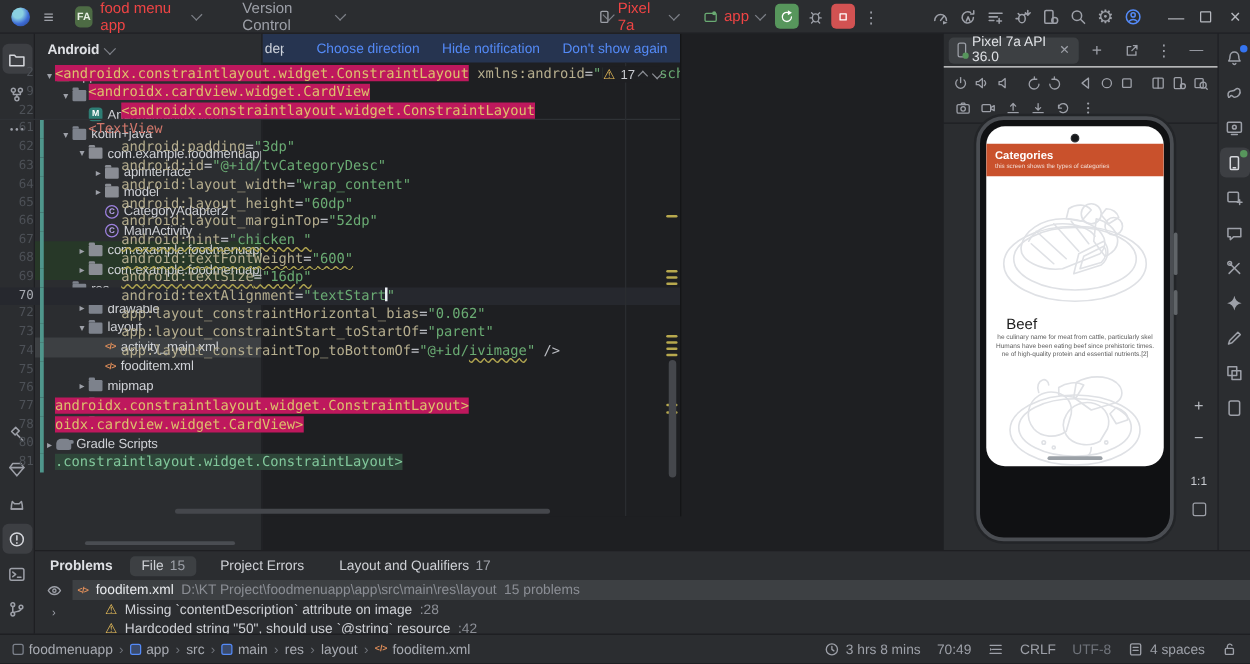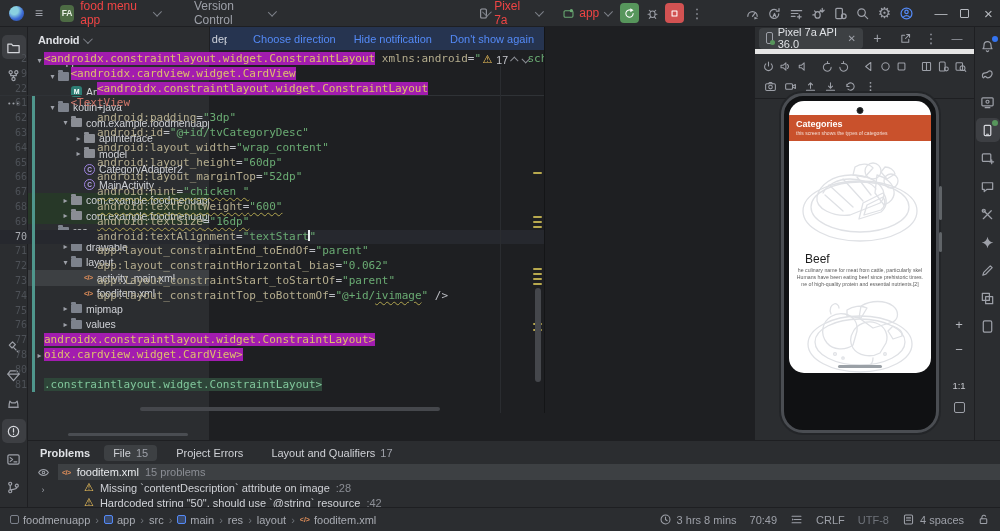--- a/index.html
+++ b/index.html
@@ -64,35 +64,35 @@
   #code{position:relative;height:363px;overflow:hidden;padding-top:2px}
   .cl{height:14.8px;line-height:14.8px;white-space:pre;font-family:"DejaVu Sans Mono",monospace;font-size:11px;display:flex}
   .cl .gut{flex:none;width:32px;text-align:right;color:#4d5157;padding-right:5px;font-size:10px}
   .cl .chgbar{flex:none;width:3px;margin-right:9px}
   .cl.chg .chgbar{background:#4f968c}
   .cl.current{background:#26282e}
   .cl.current .gut{color:#a8abb2}
   .cl.stickyend{border-bottom:1px solid #2f3236}
   .tok-p{color:#bcbec4}.tok-a{color:#b5ad8e}.tok-v{color:#6aab73}
   .tok-t{color:#d0766a}
-  .tok-th{color:#ddc06c;background:#a21caf}
+  .tok-th{color:#ddc06c;background:#be185d}
   .tok-tg{color:#81c79b;background:#2e4639}
   .wu{text-decoration:underline wavy #b0a44f 1px;text-underline-offset:2px}
   .cur{display:inline-block;width:1.5px;height:11px;background:#eceff4;vertical-align:-1px;margin:0 -.5px}
   #inspect-widget{position:absolute;top:3px;right:16px;display:flex;align-items:center;gap:4px;font-size:10.5px;color:#c8cad0;background:#1e1f22}
   .warn-tri{color:#f2c55c;font-size:11px}
   .mini-chev{width:6px;height:6px;border-right:1.3px solid #8b8e95;border-bottom:1.3px solid #8b8e95}
   .up{transform:rotate(-135deg) translateY(-1px)}.down{transform:rotate(45deg) translateY(-1px)}
   #margin-guide{position:absolute;top:0;bottom:0;left:500px;border-left:1px solid #2a2c30}
   #vscroll{position:absolute;right:3px;width:6px;border-radius:3px;background:#45474c;top:238px;height:94px}
   .mark{position:absolute;right:2px;width:9px;height:2px;background:#b8a94e;border-radius:1px}
   #hscroll{position:absolute;left:140px;bottom:2px;width:300px;height:4px;border-radius:2px;background:#45474c}
   
   #device{left:755px;top:27px;width:220px;height:413px;border-right:1px solid #1e1f22;font-size:11px}
-  #dev-head{height:27px;display:flex;align-items:center;border-bottom:5px solid #e5e5e5;padding:0 4px;gap:4px}
+  #dev-head{height:27px;display:flex;align-items:center;border-bottom:1px solid #e5e5e5;padding:0 4px;gap:4px}
   .dev-tab{display:flex;align-items:center;gap:5px;background:#3d4043;border-radius:4px;height:21px;padding:0 7px;color:#dfe1e5;font-size:11px}
   .dev-tab .close{color:#9da0a8;font-size:10px}
   .devtab-phone{width:8px;height:12px;border:1.2px solid #9da0a8;border-radius:2px;position:relative}
   .devtab-phone:after{content:"";position:absolute;right:-3px;bottom:-2px;width:5px;height:5px;border-radius:50%;background:#57965c}
   #dev-toolbar{padding:2px 6px;border-bottom:1px solid #1e1f22}
   .dtb-row{display:flex;align-items:center;gap:1px;height:20px;color:#9da0a8}
   .dtb{width:19px;height:18px;display:flex;align-items:center;justify-content:center;border-radius:3px}
   .dtb-sep{width:8px}
   .dtb-right{margin-left:auto}
   #phone{position:absolute;left:26px;top:66px;width:158px;height:340px;background:#101113;border:3px solid #4a4d52;border-radius:22px;box-shadow:0 0 0 2px #232528}
@@ -529,21 +529,20 @@
           <div class="cl chg"><span class="gut">61</span><span class="chgbar"></span><span class="ctx"><span class="tok-p">    </span><span class="tok-t">&lt;TextView</span></span></div>
           <div class="cl chg"><span class="gut">62</span><span class="chgbar"></span><span class="ctx"><span class="tok-p">        </span><span class="tok-a">android:padding</span><span class="tok-p">=</span><span class="tok-v">"3dp"</span></span></div>
           <div class="cl chg"><span class="gut">63</span><span class="chgbar"></span><span class="ctx"><span class="tok-p">        </span><span class="tok-a">android:id</span><span class="tok-p">=</span><span class="tok-v">"@+id/tvCategoryDesc"</span></span></div>
           <div class="cl chg"><span class="gut">64</span><span class="chgbar"></span><span class="ctx"><span class="tok-p">        </span><span class="tok-a">android:layout_width</span><span class="tok-p">=</span><span class="tok-v">"wrap_content"</span></span></div>
           <div class="cl chg"><span class="gut">65</span><span class="chgbar"></span><span class="ctx"><span class="tok-p">        </span><span class="tok-a">android:layout_height</span><span class="tok-p">=</span><span class="tok-v">"60dp"</span></span></div>
           <div class="cl chg"><span class="gut">66</span><span class="chgbar"></span><span class="ctx"><span class="tok-p">        </span><span class="tok-a">android:layout_marginTop</span><span class="tok-p">=</span><span class="tok-v">"52dp"</span></span></div>
           <div class="cl chg"><span class="gut">67</span><span class="chgbar"></span><span class="ctx"><span class="tok-p">        </span><span class="tok-a wu">android:hint</span><span class="tok-p wu">=</span><span class="tok-v wu">"chicken "</span></span></div>
           <div class="cl chg"><span class="gut">68</span><span class="chgbar"></span><span class="ctx"><span class="tok-p">        </span><span class="tok-a wu">android:textFontWeight</span><span class="tok-p wu">=</span><span class="tok-v wu">"600"</span></span></div>
           <div class="cl chg"><span class="gut">69</span><span class="chgbar"></span><span class="ctx"><span class="tok-p">        </span><span class="tok-a wu">android:textSize</span><span class="tok-p wu">=</span><span class="tok-v wu">"16dp"</span></span></div>
           <div class="cl current chg"><span class="gut">70</span><span class="chgbar"></span><span class="ctx"><span class="tok-p">        </span><span class="tok-a">android:textAlignment</span><span class="tok-p">=</span><span class="tok-v">"textStart</span><span class="cur"></span><span class="tok-v">"</span></span></div>
-          <div class="cl chg"><span class="gut">71</span><span class="chgbar"></span><span class="ctx"><span class="tok-p">        </span><span class="tok-a">app:layout_constraintEnd_toEndOf</span><span class="tok-p">=</span><span class="tok-v">"parent"</span></span></div>
           <div class="cl chg"><span class="gut">72</span><span class="chgbar"></span><span class="ctx"><span class="tok-p">        </span><span class="tok-a">app:layout_constraintHorizontal_bias</span><span class="tok-p">=</span><span class="tok-v">"0.062"</span></span></div>
           <div class="cl chg"><span class="gut">73</span><span class="chgbar"></span><span class="ctx"><span class="tok-p">        </span><span class="tok-a">app:layout_constraintStart_toStartOf</span><span class="tok-p">=</span><span class="tok-v">"parent"</span></span></div>
           <div class="cl chg"><span class="gut">74</span><span class="chgbar"></span><span class="ctx"><span class="tok-p">        </span><span class="tok-a">app:layout_constraintTop_toBottomOf</span><span class="tok-p">=</span><span class="tok-v">"@+id/</span><span class="tok-v wu">ivimage</span><span class="tok-v">"</span><span class="tok-p"> /&gt;</span></span></div>
           <div class="cl chg"><span class="gut">75</span><span class="chgbar"></span><span class="ctx"></span></div>
           <div class="cl chg"><span class="gut">76</span><span class="chgbar"></span><span class="ctx"></span></div>
           <div class="cl chg"><span class="gut">77</span><span class="chgbar"></span><span class="ctx"><span class="tok-th">androidx.constraintlayout.widget.ConstraintLayout&gt;</span></span></div>
           <div class="cl chg"><span class="gut">78</span><span class="chgbar"></span><span class="ctx"><span class="tok-th">oidx.cardview.widget.CardView&gt;</span></span></div>
           <div class="cl chg"><span class="gut">80</span><span class="chgbar"></span><span class="ctx"></span></div>
           <div class="cl chg"><span class="gut">81</span><span class="chgbar"></span><span class="ctx"><span class="tok-tg">.constraintlayout.widget.ConstraintLayout&gt;</span></span></div>
         </div>
@@ -838,20 +837,21 @@
             <svg class="i14" viewBox="0 0 16 16">
               <path d="M2 8s2.4-3.8 6-3.8S14 8 14 8s-2.4 3.8-6 3.8S2 8 2 8z"></path>
               <circle cx="8" cy="8" r="1.6"></circle>
             </svg>
           </span>
         <span style="font-size:9px">›</span>
       </div>
       <div class="prob-file-row">
         <span class="txml">&lt;/&gt;</span>
         <span class="fname">fooditem.xml</span>
+        <span class="fpath">D:\KT Project\foodmenuapp\app\src\main\res\layout</span>
         <span class="fcount">15 problems</span>
       </div>
       <div id="warn-rows">
           <div class="prob-warn">
             <span class="warn-tri">⚠</span>
             <span>Missing `contentDescription` attribute on image</span>
             <span class="loc">:28</span>
           </div>
           <div class="prob-warn">
             <span class="warn-tri">⚠</span>

